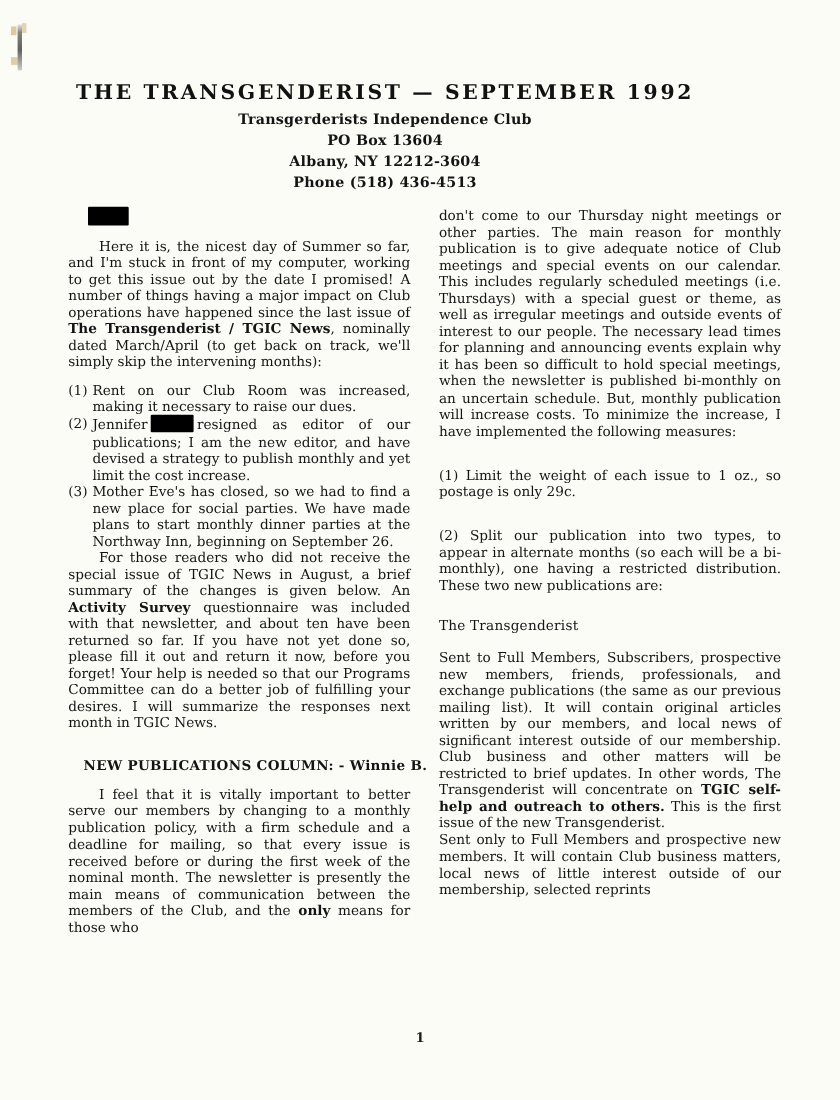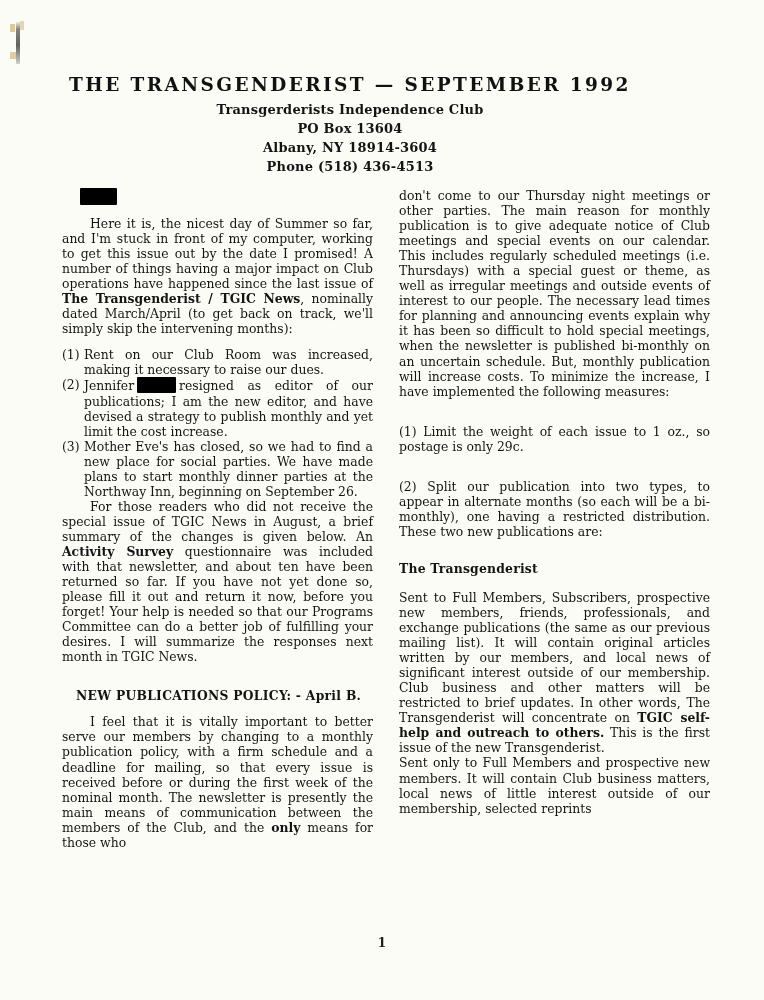--- a/index.html
+++ b/index.html
@@ -112,21 +112,21 @@
     font-weight: bold;
     font-size: 12.3px;
     letter-spacing: 0.3px;
     margin: 0 0 11px 0;
     padding-left: 14px;
     white-space: nowrap;
     line-height: 15px;
   }
   .sub-head {
     font-family: "DejaVu Serif", serif;
-    font-weight: bold;
+    font-weight: normal;
     font-size: 12.4px;
     letter-spacing: 0.2px;
     margin: 0 0 14px 0;
     line-height: 15px;
   }
 
   p.body {
     font-family: "DejaVu Serif", serif;
     font-size: 12.4px;
     line-height: 15.05px;
@@ -195,41 +195,41 @@
 
   <div class="scan-artifact"></div>
   <div class="scan-artifact-b"></div>
   <div class="scan-artifact-c"></div>
   <div class="scan-artifact-d"></div>
 
   <div class="masthead">
     <div class="masthead-title">THE  TRANSGENDERIST  —  SEPTEMBER  1992</div>
     <div class="masthead-line">Transgerderists Independence Club</div>
     <div class="masthead-line l2">PO Box 13604</div>
-    <div class="masthead-line l2">Albany, NY 18914-3604</div>
+    <div class="masthead-line l2">Albany, NY 12212-3604</div>
     <div class="masthead-line l2">Phone (518) 436-4513</div>
   </div>
 
   <div class="columns">
 
     <div class="col col-left">
 
       <h2 class="sec-head"><span class="redaction r1"></span></h2>
 
       <p class="body indent"><span>Here it is, the nicest day of Summer so far, and I'm stuck in front of my computer, working to get this issue out by the date I promised!  A number of things having a major impact on Club operations have happened since the last issue of </span><b>The Transgenderist / TGIC News</b><span>, nominally dated March/April (to get back on track, we'll simply skip the intervening months):</span></p>
 
       <ul class="numlist">
         <li><span class="num">(1)</span><span>Rent on our Club Room was increased, making it necessary to raise our dues.</span></li>
         <li><span class="num">(2)</span><span>Jennifer</span><span class="redaction r2"></span><span>resigned as editor of our publications; I am the new editor, and have devised a strategy to publish monthly and yet limit the cost increase.</span></li>
         <li><span class="num">(3)</span><span>Mother Eve's has closed, so we had to find a new place for social parties.  We have made plans to start monthly dinner parties at the Northway Inn, beginning on September 26.</span></li>
       </ul>
 
       <p class="body indent"><span>For those readers who did not receive the special issue of TGIC News in August, a brief summary of the changes is given below.  An </span><b>Activity Survey</b><span> questionnaire was included with that newsletter, and about ten have been returned so far.  If you have not yet done so, please fill it out and return it now, before you forget!  Your help is needed so that our Programs Committee can do a better job of fulfilling your desires.  I will summarize the responses next month in TGIC News.</span></p>
 
-      <h2 class="sec-head" style="margin-top:24px;">NEW PUBLICATIONS POLICY: - April B.</h2>
+      <h2 class="sec-head" style="margin-top:24px;">NEW PUBLICATIONS COLUMN: - Winnie B.</h2>
 
       <p class="body indent"><span>I feel that it is vitally important to better serve our members by changing to a monthly publication policy, with a firm schedule and a deadline for mailing, so that every issue is received before or during the first week of the nominal month.  The newsletter is presently the main means of communication between the members of the Club, and the </span><b>only</b><span> means for those who</span></p>
     </div>
 
     <div class="col col-right">
 
       <p class="body">don't come to our Thursday night meetings or other parties.  The main reason for monthly publication is to give adequate notice of Club meetings and special events on our calendar.  This includes regularly scheduled meetings (i.e. Thursdays) with a special guest or theme, as well as irregular meetings and outside events of interest to our people.  The necessary lead times for planning and announcing events explain why it has been so difficult to hold special meetings, when the newsletter is published bi-monthly on an uncertain schedule.  But, monthly publication will increase costs.  To minimize the increase, I have implemented the following measures:</p>
 
       <p class="body gap">(1)  Limit the weight of each issue to 1 oz., so postage is only 29c.</p>
 

